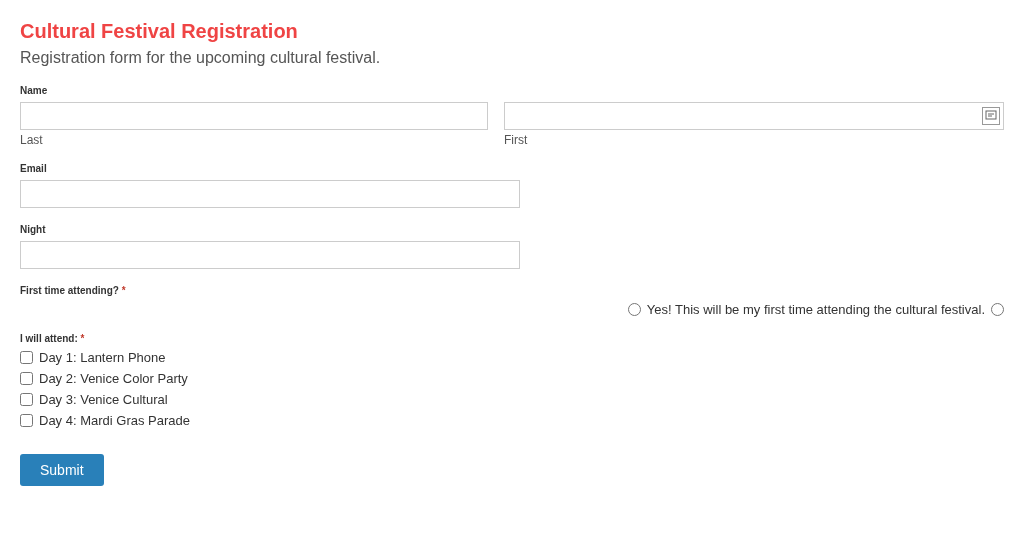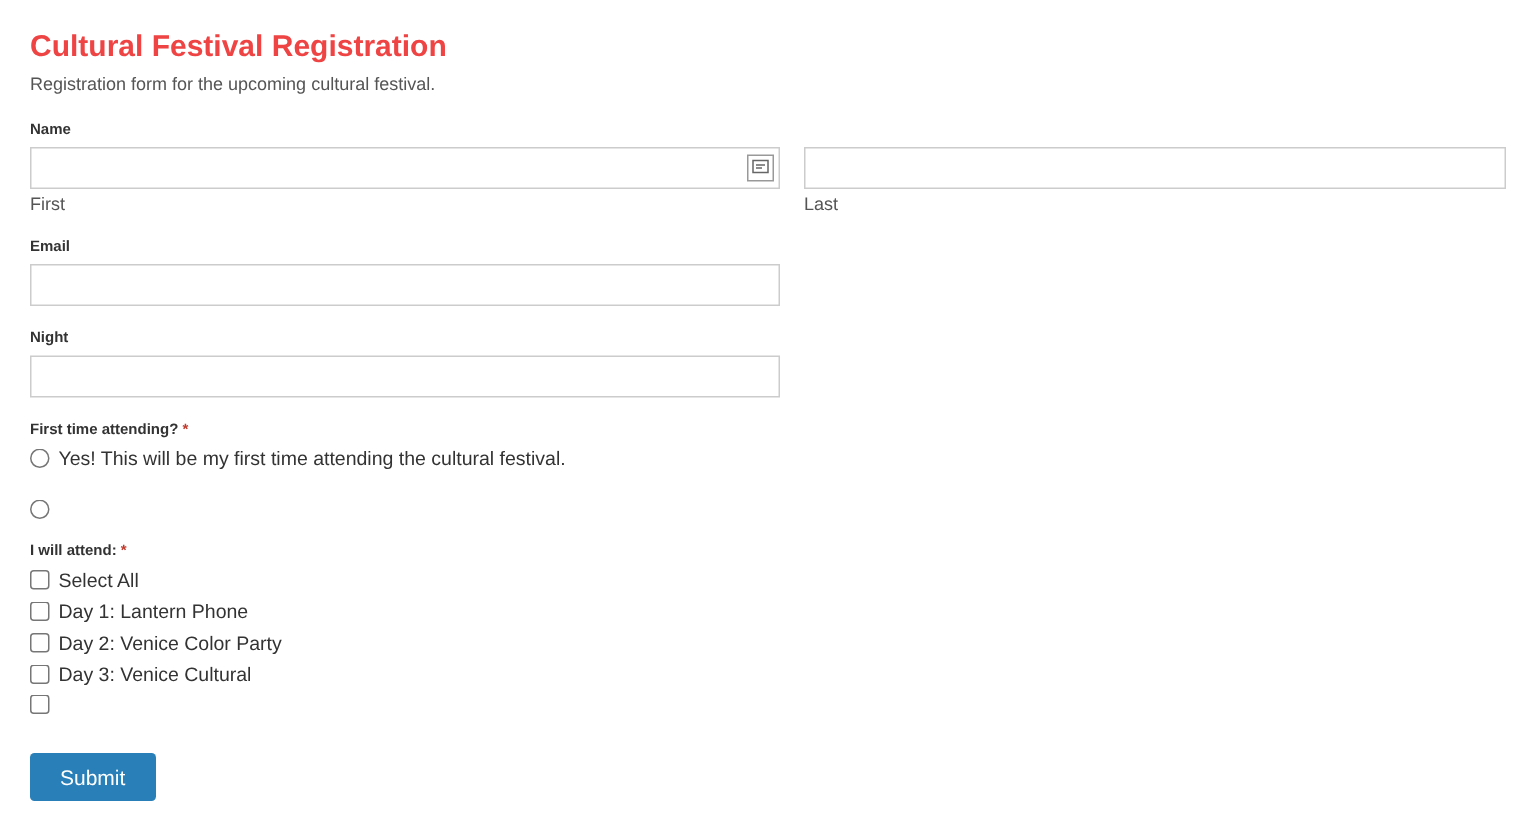--- a/index.html
+++ b/index.html
@@ -17,21 +17,21 @@
     }
 
     h1 {
       font-size: 20px;
       font-weight: bold;
       margin-bottom: 6px;
       color: #ef4444;
     }
 
     .subtitle {
-      font-size: 12px;
+      font-size: 16px;
       color: #555;
       margin-bottom: 18px;
     }
 
     .field-group {
       margin-bottom: 16px;
     }
 
     .field-label {
       font-weight: bold;
@@ -105,22 +105,22 @@
     }
 
     .autofill-icon svg {
       width: 12px;
       height: 12px;
       fill: #666;
     }
 
     .radio-group {
       display: flex;
-      flex-direction: column;
-      gap: 20px;
+      flex-direction: row;
+      gap: 6px;
       margin-top: 4px;
       justify-content: flex-end;
     }
 
     .radio-item {
       display: flex;
       align-items: center;
       gap: 6px;
       font-size: 13px;
     }
@@ -170,37 +170,37 @@
 <body>
 
 
 
 <h1>Cultural Festival Registration</h1>
 <p class="subtitle">Registration form for the upcoming cultural festival.</p>
 
 <div class="field-group">
   <label class="field-label">Name</label>
   <div class="name-row">
+    <div class="name-col last">
+      <input type="text" style="">
+      <span class="sub-label">Last</span>
+    </div>
     <div class="name-col first">
       <div class="first-input-wrapper">
         <input type="text" style="">
         <div class="autofill-icon">
           <svg viewBox="0 0 12 12" xmlns="http://www.w3.org/2000/svg">
             <rect x="1" y="1" width="10" height="8" fill="none" stroke="#666" stroke-width="1"></rect>
             <line x1="3" y1="4" x2="9" y2="4" stroke="#666" stroke-width="1"></line>
             <line x1="3" y1="6" x2="7" y2="6" stroke="#666" stroke-width="1"></line>
           </svg>
         </div>
       </div>
       <span class="sub-label">First</span>
     </div>
-    <div class="name-col last">
-      <input type="text" style="">
-      <span class="sub-label">Last</span>
-    </div>
   </div>
 </div>
 
 <div class="field-group">
   <label class="field-label">Email</label>
   <div class="email-phone-width">
     <input type="email" style="width: 100%;">
   </div>
 </div>
 
@@ -228,36 +228,33 @@
 </div>
 
 <div class="field-group">
   <label class="field-label">
     <span>I will attend:</span>
     <span class="required">*</span>
   </label>
   <div class="checkbox-group">
     <label class="checkbox-item">
       <input type="checkbox" style="">
-      <span>Select All</span>
-    </label>
-    <label class="checkbox-item">
-      <input type="checkbox" style="">
       <span>Day 1: Lantern Phone</span>
     </label>
     <label class="checkbox-item">
       <input type="checkbox" style="">
       <span>Day 2: Venice Color Party</span>
     </label>
     <label class="checkbox-item">
       <input type="checkbox" style="">
       <span>Day 3: Venice Cultural</span>
     </label>
     <label class="checkbox-item">
       <input type="checkbox" style="">
+      <span>Day 4: Mardi Gras Parade</span>
     </label>
   </div>
 </div>
 
 <button class="submit-btn">Submit</button>
 
 
 
 
 </body></html>

